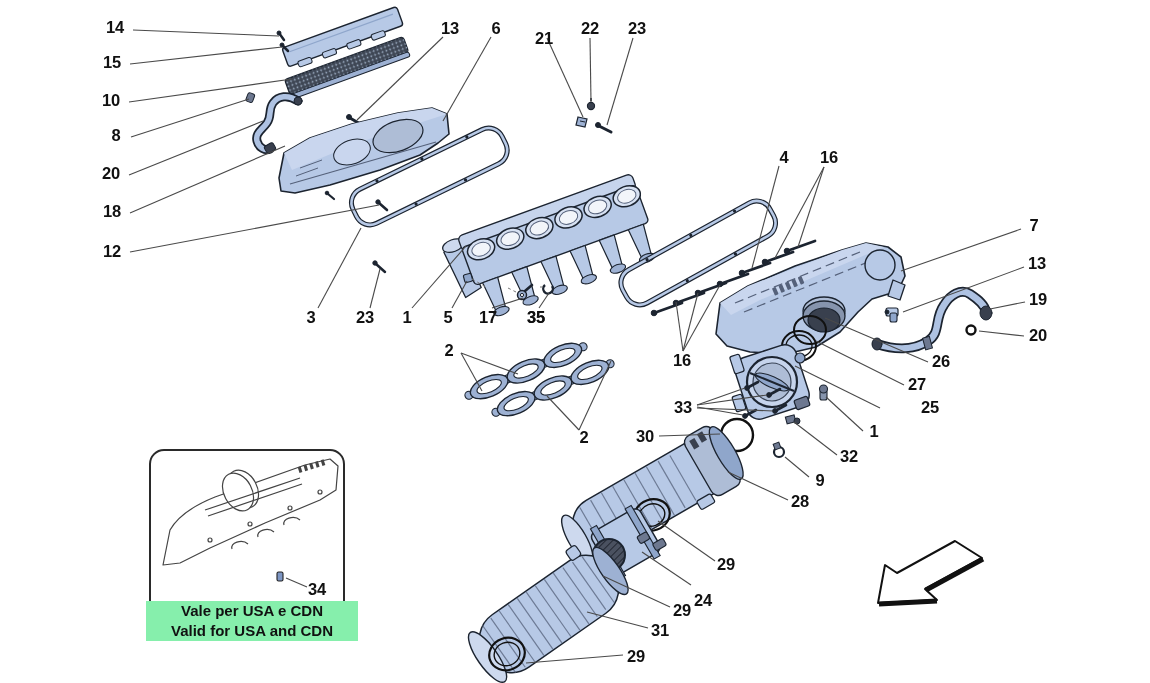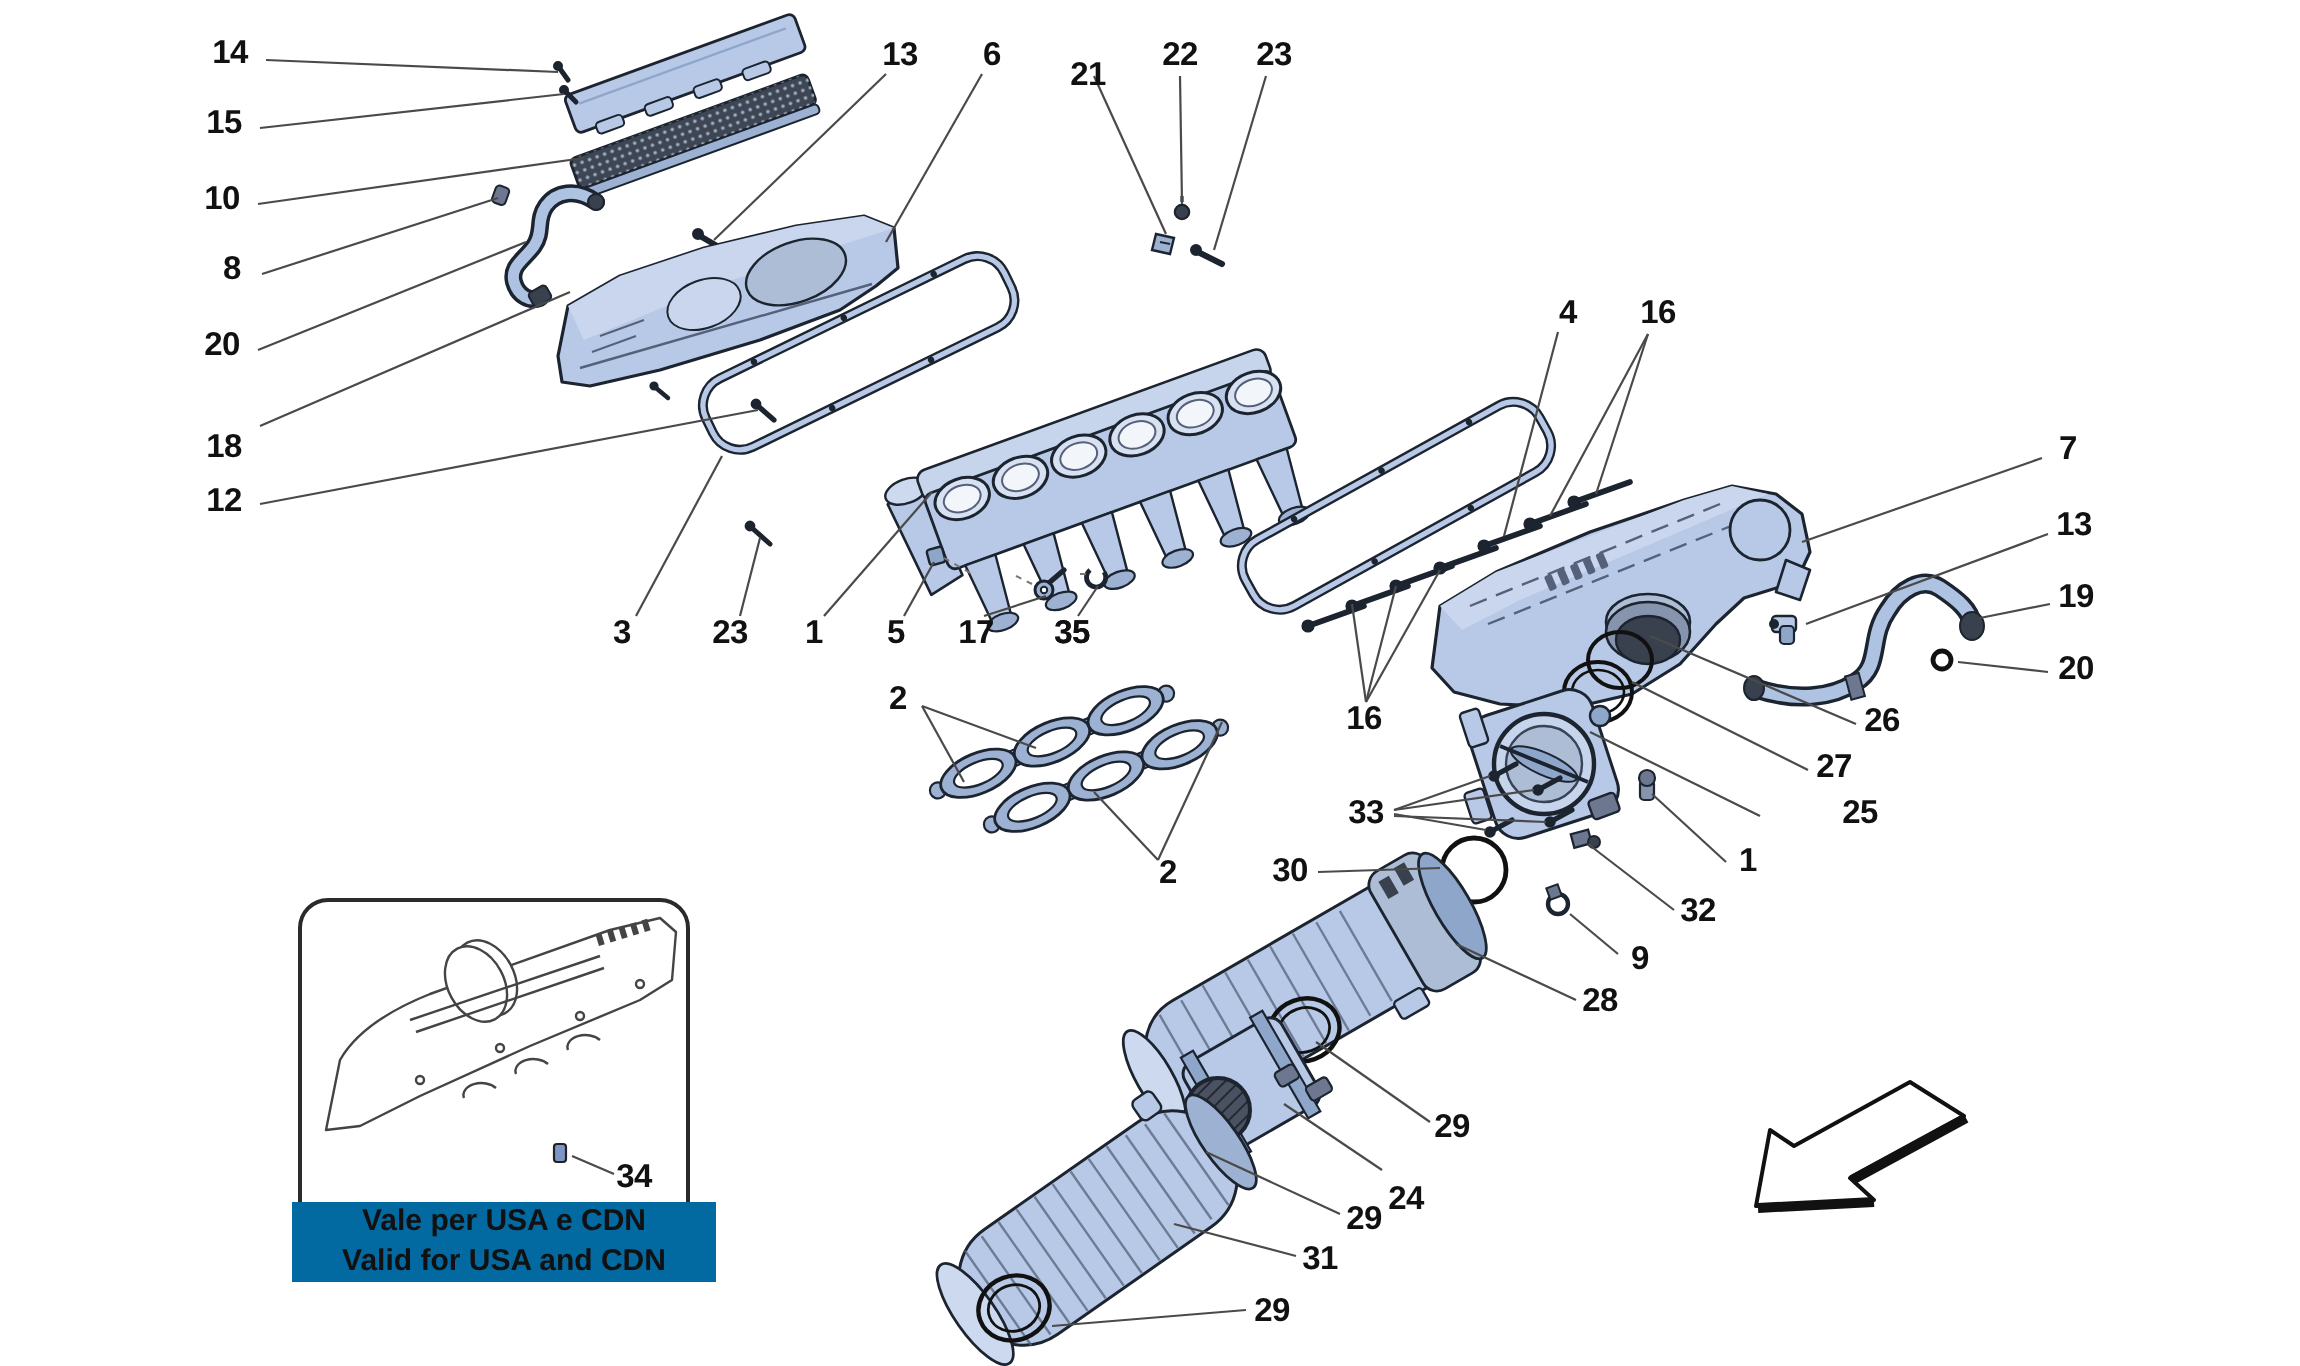--- a/index.html
+++ b/index.html
@@ -3,21 +3,21 @@
 <meta charset="utf-8">
 <style>
   html,body{margin:0;padding:0;background:#fff;}
   .stage{position:relative;width:1150px;height:683px;background:#fff;overflow:hidden;
          font-family:"Liberation Sans",sans-serif;}
   .stage svg{position:absolute;left:0;top:0;}
   #callout-layer{position:absolute;left:0;top:0;width:100%;height:100%;pointer-events:none;border-radius:22px;}
   .callout{position:absolute;transform:translate(-50%,-50%);font-weight:bold;
            font-size:16.5px;color:#111;letter-spacing:-0.3px;white-space:nowrap;}
   .inset-caption{position:absolute;left:146px;top:601px;width:212px;text-align:center;
-                 background:#0369a1;font-weight:bold;font-size:15px;line-height:20px;color:#111;}
+                 background:#86efac;font-weight:bold;font-size:15px;line-height:20px;color:#111;}
 </style>
 </head>
 <body>
 
 <div class="stage">
 
 <svg width="1150" height="683" viewBox="0 0 1150 683">
   <defs>
     <pattern id="dots" width="4" height="4" patternUnits="userSpaceOnUse">
       <circle cx="1.5" cy="1.5" r="0.9" fill="#9fb0c6"></circle>
@@ -437,21 +437,21 @@
   <div>Vale per USA e CDN</div>
   <div>Valid for USA and CDN</div>
 </div>
 
 <div id="callout-layer">
       <span class="callout" style="left: 115px; top: 27px;">14</span>
       <span class="callout" style="left: 112px; top: 62px;">15</span>
       <span class="callout" style="left: 111px; top: 100px;">10</span>
       <span class="callout" style="left: 116px; top: 135px;">8</span>
       <span class="callout" style="left: 111px; top: 173px;">20</span>
-      <span class="callout" style="left: 112px; top: 211px; margin-top: 13px;">18</span>
+      <span class="callout" style="left: 112px; top: 211px;">18</span>
       <span class="callout" style="left: 112px; top: 251px;">12</span>
       <span class="callout" style="left: 450px; top: 28px;">13</span>
       <span class="callout" style="left: 496px; top: 28px;">6</span>
       <span class="callout" style="left: 544px; top: 38px; text-align: right;">21</span>
       <span class="callout" style="left: 590px; top: 28px;">22</span>
       <span class="callout" style="left: 637px; top: 28px;">23</span>
       <span class="callout" style="left: 311px; top: 317px;">3</span>
       <span class="callout" style="left: 365px; top: 317px;">23</span>
       <span class="callout" style="left: 407px; top: 317px;">1</span>
       <span class="callout" style="left: 448px; top: 317px;">5</span>

